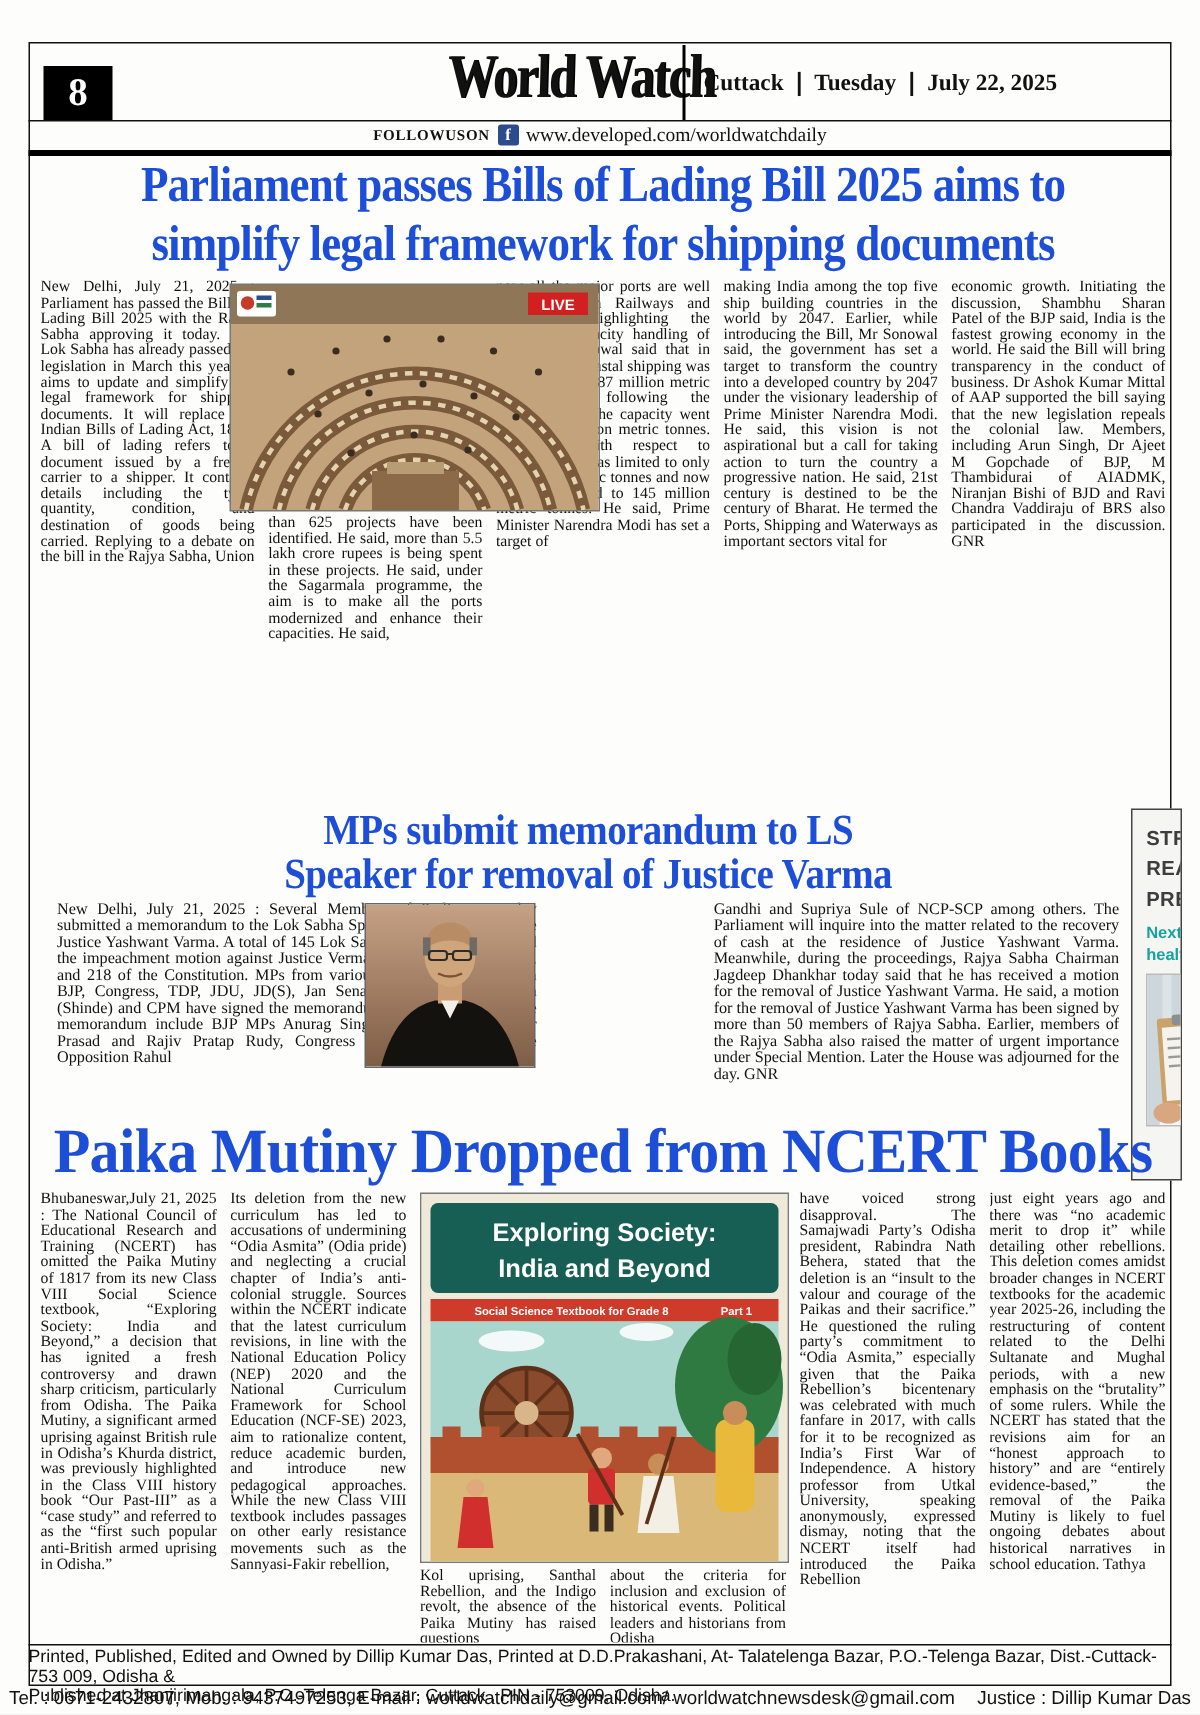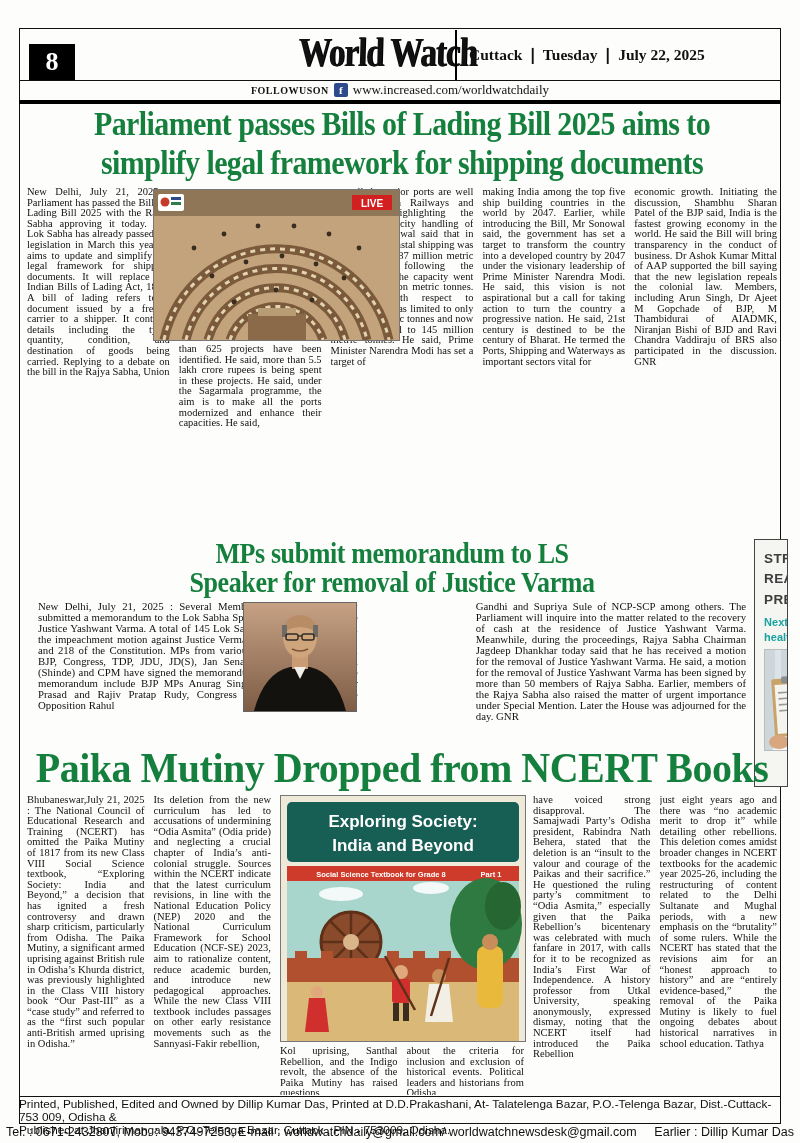--- a/index.html
+++ b/index.html
@@ -18,21 +18,21 @@
   .dateline{position:absolute;right:0;top:0;bottom:0;width:312px;border-left:2px solid #000;
             display:flex;align-items:center;padding-left:12px;font-weight:bold;font-size:15.5px;}
   .followrow{position:absolute;left:19px;top:81px;right:19px;height:18px;display:flex;
              align-items:center;justify-content:center;gap:5px;font-size:13px;}
   .follow-label{font-weight:bold;font-size:10px;letter-spacing:.5px;}
   .fb{width:14px;height:14px;background:#2c4a8c;border-radius:2px;color:#fff;display:flex;
       align-items:center;justify-content:center;font-weight:bold;font-size:11px;font-family:"Liberation Serif",serif;}
   .thickrule{position:absolute;left:19px;top:100px;right:19px;height:3.5px;background:#000;}
 
   
-  .headline{white-space:nowrap;text-align:center;font-weight:bold;color:#15803d;}
+  .headline{white-space:nowrap;text-align:center;font-weight:bold;color:#1d4ed8;}
   .newsbody{font-size:10.5px;line-height:10.6px;text-align:justify;}
   .cols{display:flex;gap:9px;position:relative;}
   .col{flex:1 1 0;overflow:hidden;}
 
   
   #a1{position:absolute;left:27px;top:104px;width:750px;}
   #a1 .headline div{font-size:30px;line-height:39px;letter-spacing:-.6px;transform:scaleY(1.12);}
   #a1 .cols{margin-top:5px;height:306px;}
   .pad-photo{padding-top:157px;}
   .photo1{position:absolute;left:126px;top:2px;width:245px;height:150px;border:1px solid #777;}
@@ -84,21 +84,21 @@
   <div class="frame"></div>
 
   <div class="hdr">
     <div class="pageno">8</div>
     <div class="masthead">World Watch</div>
     <div class="dateline">Cuttack ❘ Tuesday  ❘ July 22, 2025</div>
   </div>
   <div class="followrow">
     <span class="follow-label">FOLLOWUSON</span>
     <span class="fb">f</span>
-    <span>www.increased.com/worldwatchdaily</span>
+    <span>www.developed.com/worldwatchdaily</span>
   </div>
   <div class="thickrule"></div>
 
   <section id="a1">
     <div class="headline">
       <div>Parliament passes Bills of Lading Bill 2025 aims to</div>
       <div>simplify legal framework for shipping documents</div>
     </div>
     <div class="cols newsbody">
       <svg class="photo1" viewBox="0 0 245 150" preserveAspectRatio="none">
@@ -306,15 +306,15 @@
       <div class="col">just eight years ago and there was “no academic merit to drop it” while detailing other rebellions. This deletion comes amidst broader changes in NCERT textbooks for the academic year 2025-26, including the restructuring of content related to the Delhi Sultanate and Mughal periods, with a new emphasis on the “brutality” of some rulers. While the NCERT has stated that the revisions aim for an “honest approach to history” and are “entirely evidence-based,” the removal of the Paika Mutiny is likely to fuel ongoing debates about historical narratives in school education. Tathya</div>
     </div>
   </section>
 
   <div id="imprint">
     <div>Printed, Published, Edited and Owned by Dillip Kumar Das, Printed at D.D.Prakashani, At- Talatelenga Bazar, P.O.-Telenga Bazar, Dist.-Cuttack-753 009, Odisha &amp;</div>
     <div>Published at Jhanjirimangala, P.O.-Telenga Bazar, Cuttack , PIN - 753009, Odisha.</div>
   </div>
   <div id="contact">
     <span>Tel. : 0671-2432807, Mob. : 9437497253, E-mail : worldwatchdaily@gmail.com/ worldwatchnewsdesk@gmail.com</span>
-    <span class="ed"><span>Earlier : </span><b>Dillip Kumar Das</b></span>
+    <span class="ed"><span>Justice : </span><b>Dillip Kumar Das</b></span>
   </div>
 </div>
 
 </body></html>

